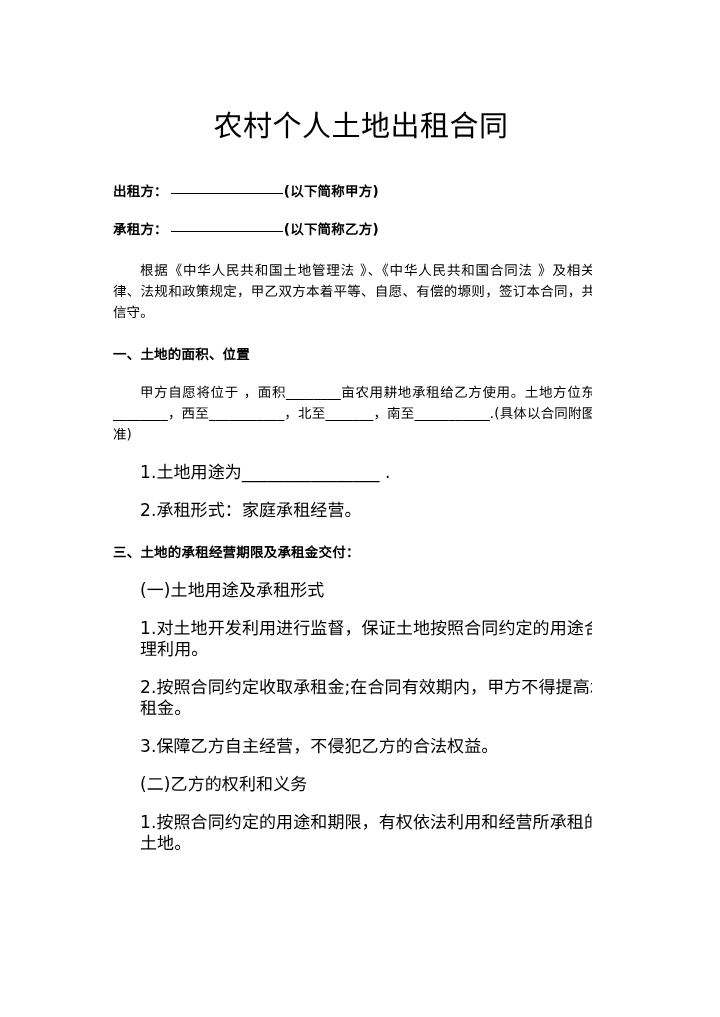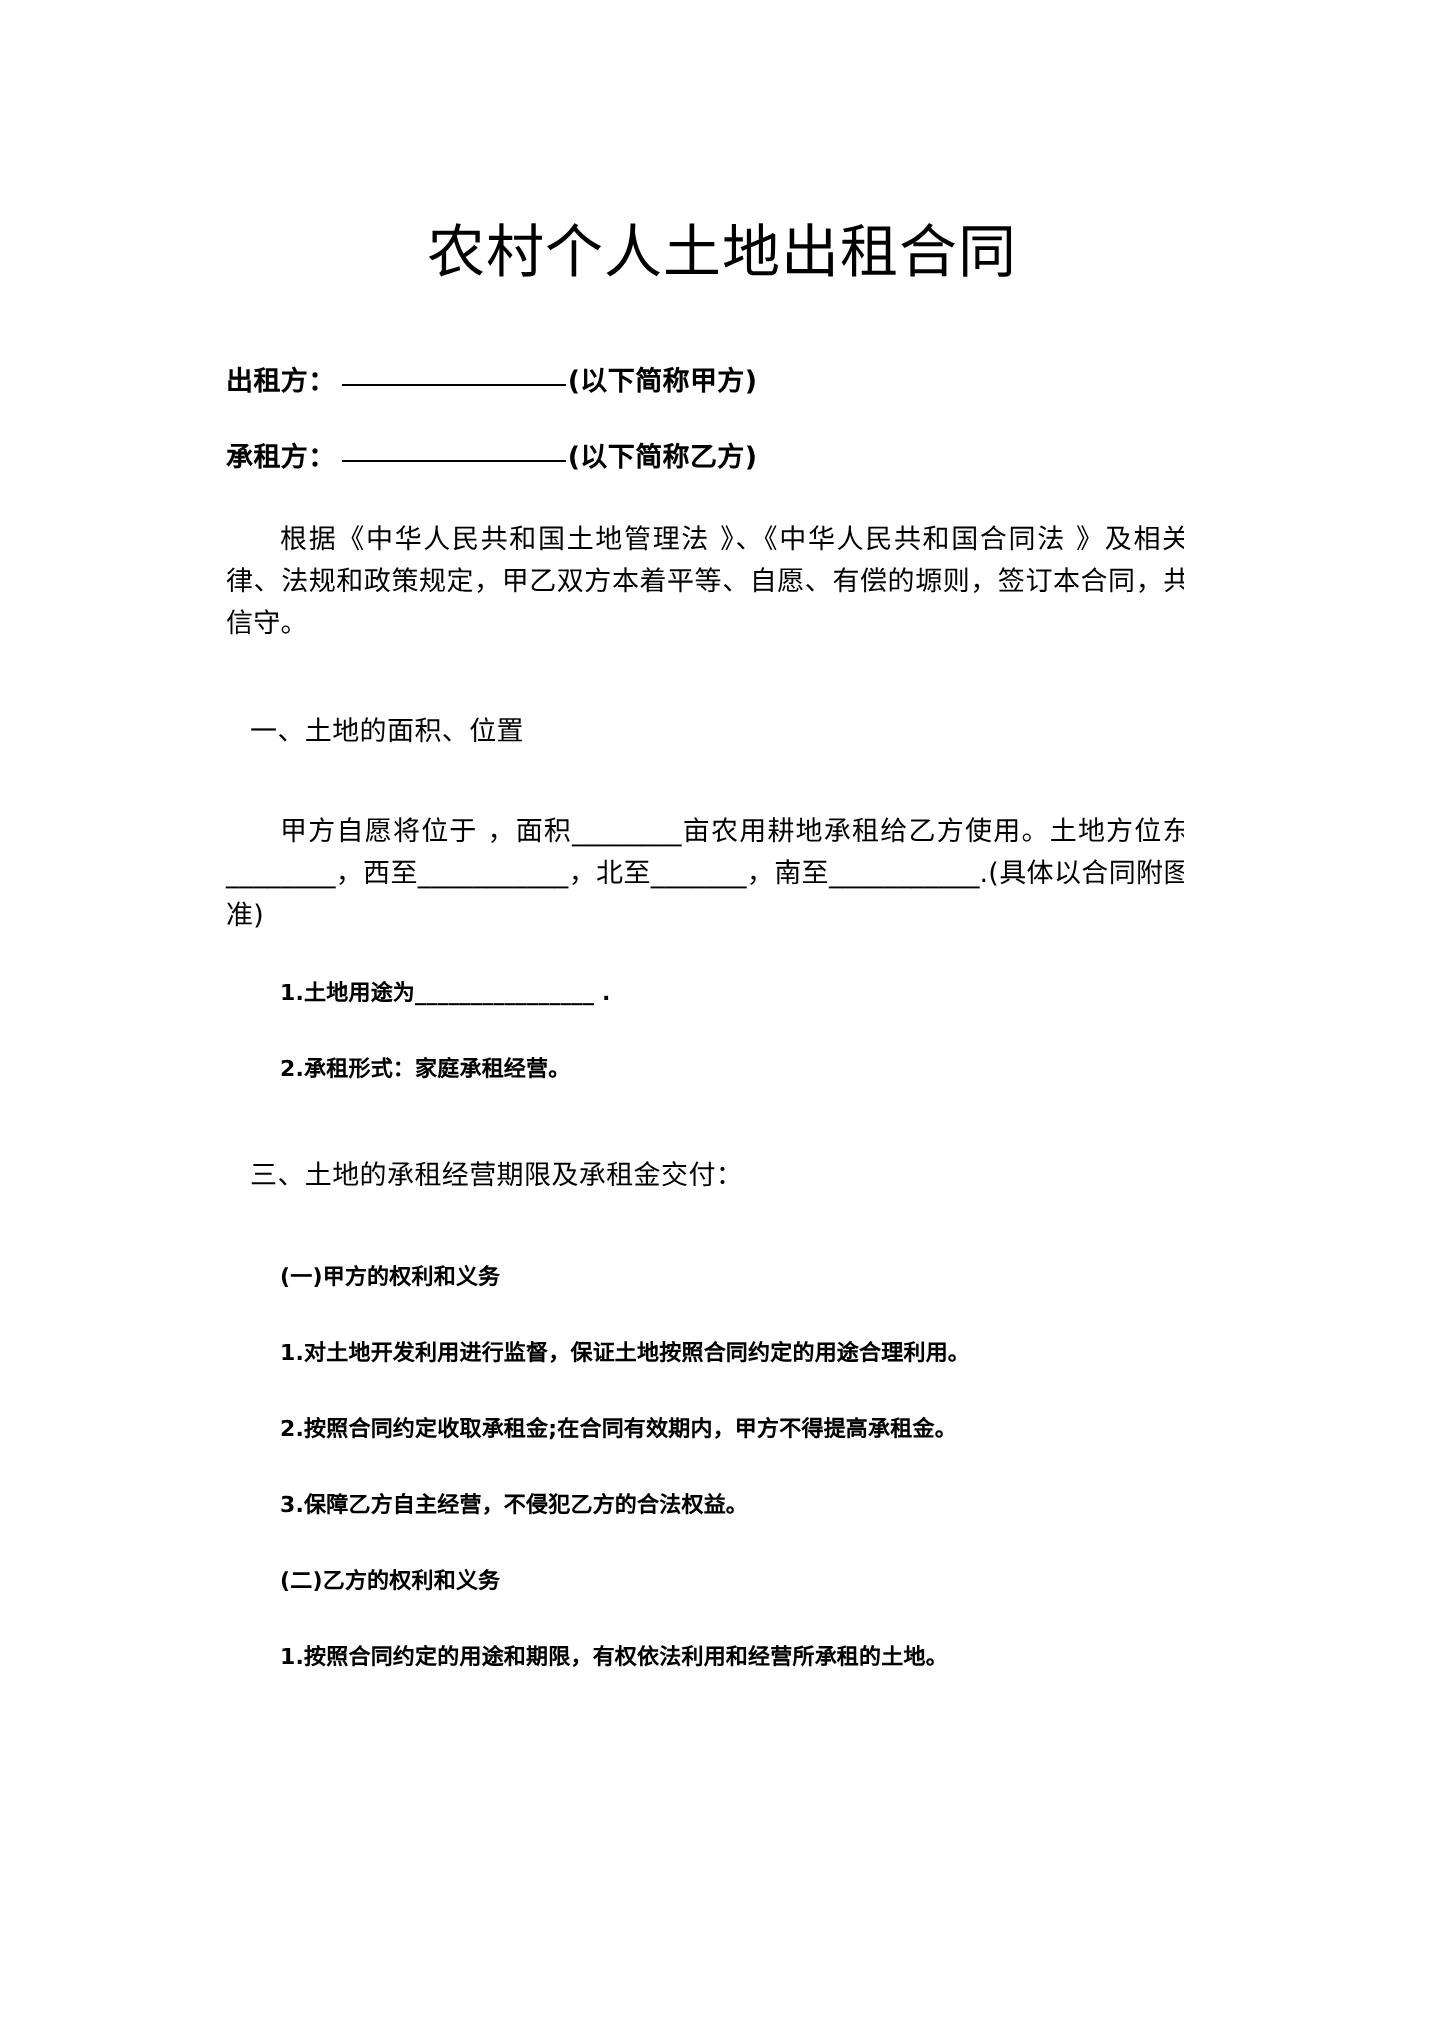--- a/index.html
+++ b/index.html
@@ -74,32 +74,32 @@
     padding-top: 20px;
     text-indent: 27px;
   }
   .para.body-indent {
     text-indent: 27px;
   }
 
   
   .section-heading {
     font-size: 13.5px;
-    font-weight: normal;
+    font-weight: bold;
     line-height: 21px;
-    margin: 12px;
+    margin: 0;
     padding-top: 21px;
     letter-spacing: 0.2px;
     white-space: nowrap;
   }
 
   
   .sub-item {
-    font-size: 11px;
-    font-weight: 700;
+    font-size: 17px;
+    font-weight: 400;
     line-height: 21px;
     margin: 0;
     padding-top: 17px;
     padding-left: 27px;
     letter-spacing: 0.1px;
   }
   .sub-item.group-label {
     padding-top: 17px;
   }
   .sec1-body {
@@ -125,21 +125,21 @@
     <p class="para intro">根据《中华人民共和国土地管理法 》、《中华人民共和国合同法 》及相关法律、法规和政策规定，甲乙双方本着平等、自愿、有偿的塬则，签订本合同，共同信守。</p>
 
     <h2 class="section-heading">一、土地的面积、位置</h2>
     <p class="para body-indent sec1-body">甲方自愿将位于 ，面积________亩农用耕地承租给乙方使用。土地方位东起________，西至___________，北至_______，南至___________.(具体以合同附图为准)</p>
 
     <p class="sub-item">1.土地用途为________________ .</p>
     <p class="sub-item">2.承租形式：家庭承租经营。</p>
 
     <h2 class="section-heading">三、土地的承租经营期限及承租金交付：</h2>
 
-    <p class="sub-item group-label">(一)甲方的权利和义务</p>
+    <p class="sub-item group-label">(一)土地用途及承租形式</p>
     <p class="sub-item">1.对土地开发利用进行监督，保证土地按照合同约定的用途合理利用。</p>
     <p class="sub-item">2.按照合同约定收取承租金;在合同有效期内，甲方不得提高承租金。</p>
     <p class="sub-item">3.保障乙方自主经营，不侵犯乙方的合法权益。</p>
     <p class="sub-item group-label">(二)乙方的权利和义务</p>
     <p class="sub-item">1.按照合同约定的用途和期限，有权依法利用和经营所承租的土地。</p>
 
   </div>
 </div>
 
 </body></html>

